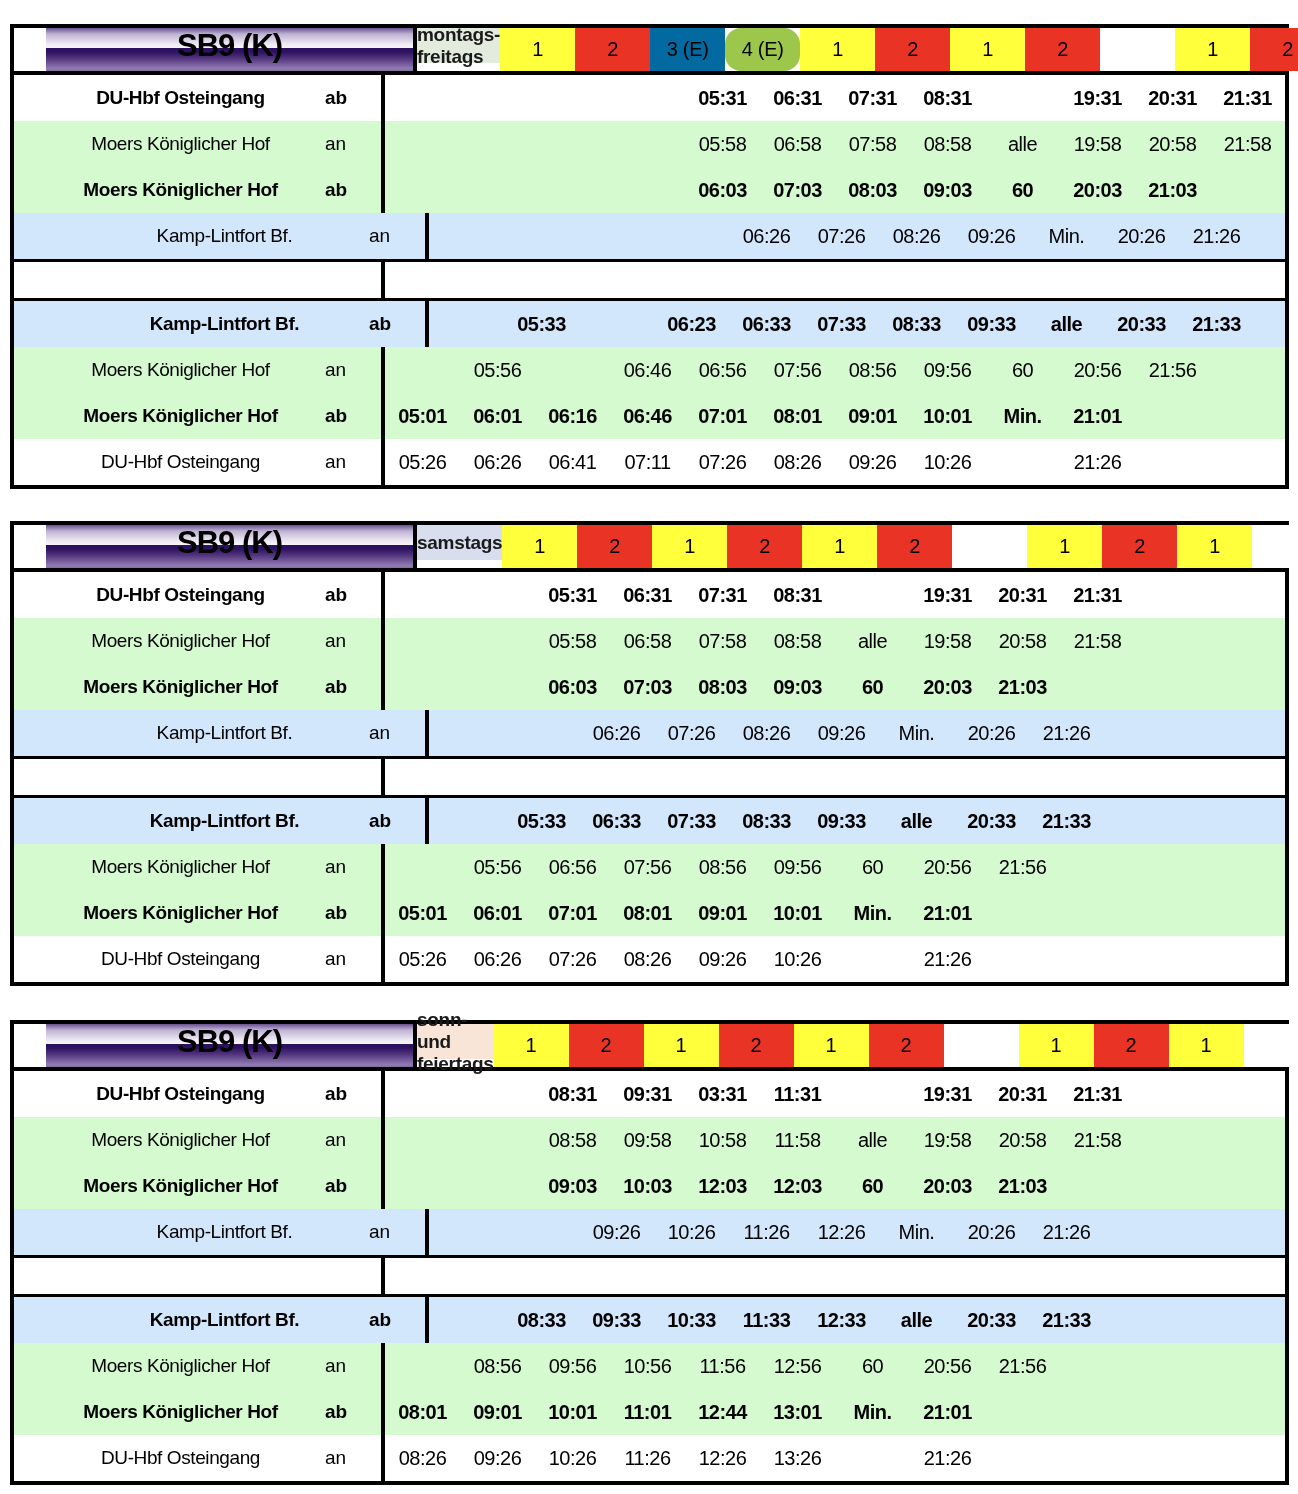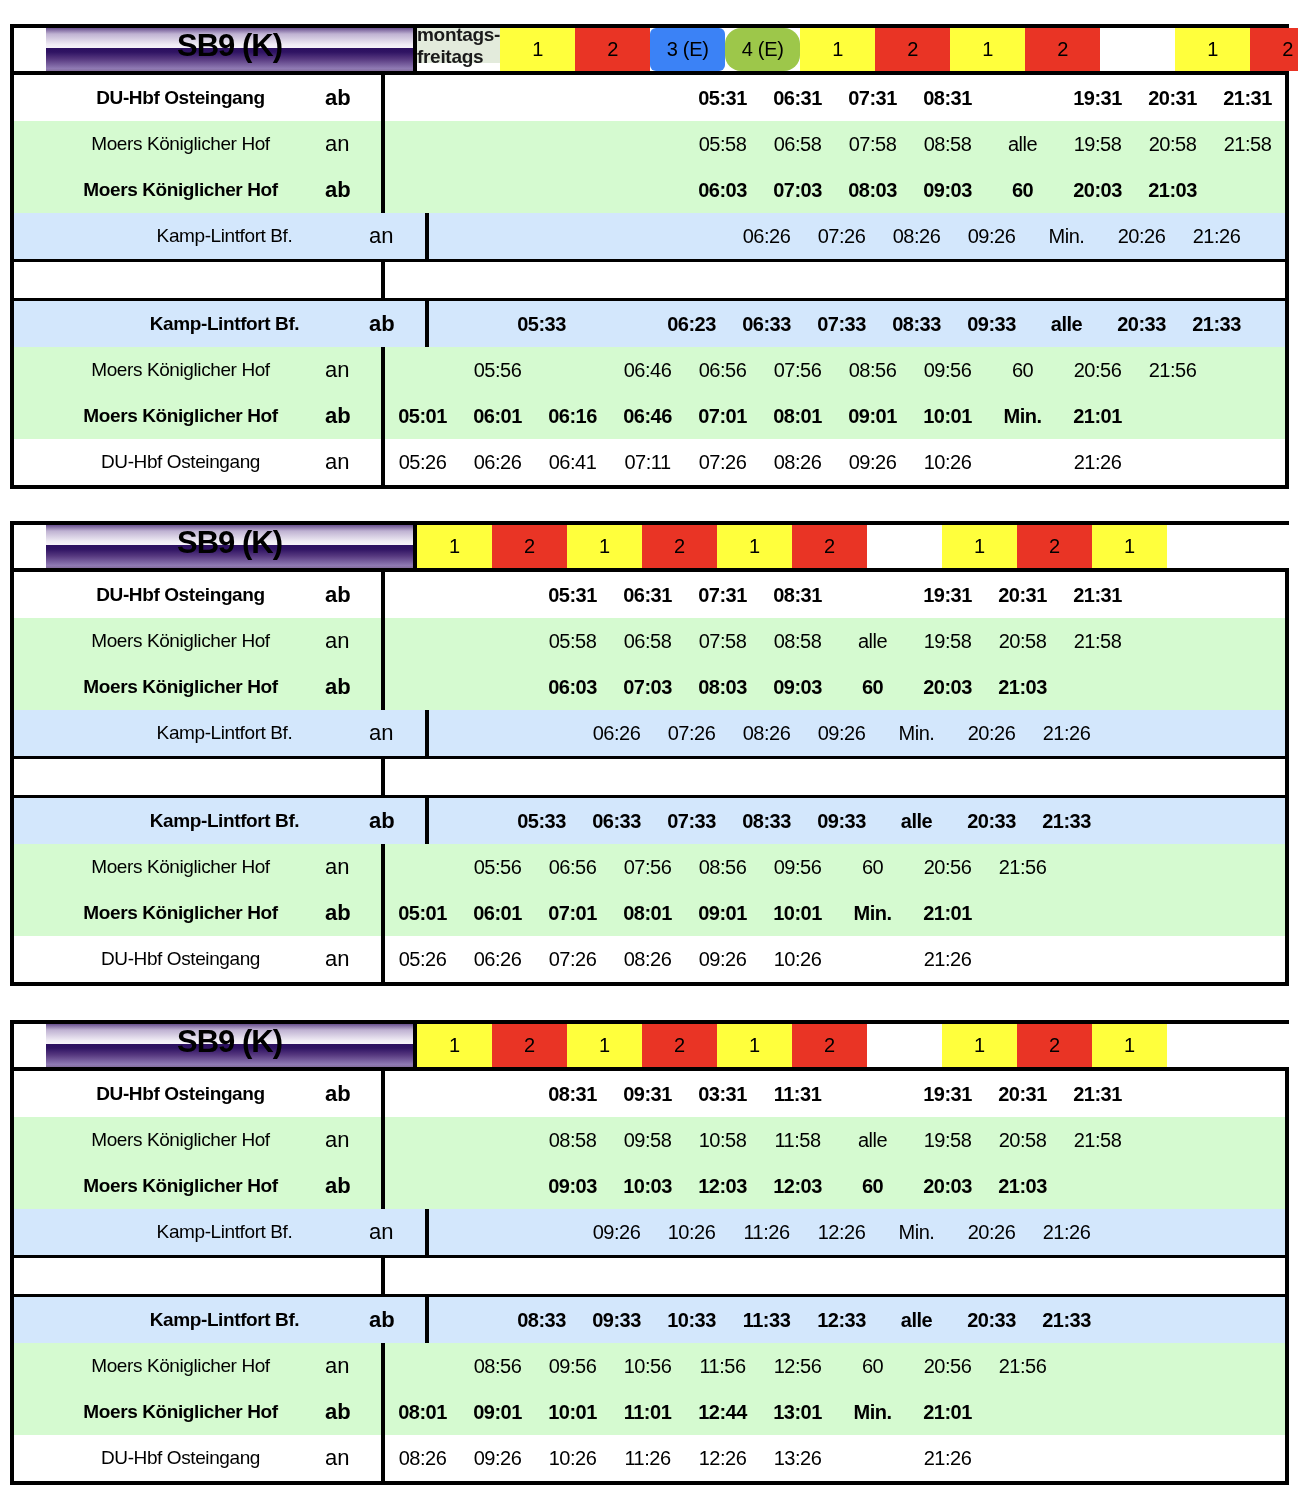--- a/index.html
+++ b/index.html
@@ -42,21 +42,21 @@
   .bg-green{background:#D5FAD0;}
   .bg-blue{background:#D3E7FC;padding-left:44px;}
   .station-cell{
     width:371px;flex:0 0 371px;box-sizing:border-box;border-right:4px solid #000;
     display:flex;align-items:center;
   }
   .station-name{
     flex:1;text-align:center;font-size:19px;letter-spacing:-0.4px;padding-left:22px;
     white-space:nowrap;
   }
-  .dir{width:52px;flex:0 0 52px;text-align:left;font-size:22px;padding-right:4px;}
+  .dir{width:52px;flex:0 0 52px;text-align:left;font-size:19px;padding-right:4px;}
   .time-cell{
     width:75px;flex:0 0 75px;display:flex;align-items:center;justify-content:center;
     font-size:20px;letter-spacing:-0.5px;white-space:nowrap;
   }
   .row.bold .station-name,
   .row.bold .dir,
   .row.bold .time-cell{font-weight:bold;}
 
   .sep{
     height:42px;box-sizing:border-box;
@@ -79,21 +79,21 @@
           <div class="day-strip" style="background: rgb(227, 235, 220);">
             <span>montags- freitags</span>
           </div>
           <div class="cols">
             <div class="col-cell" style="background: rgb(255, 255, 60);">
               <span>1</span>
             </div>
             <div class="col-cell" style="background: rgb(233, 52, 37);">
               <span>2</span>
             </div>
-            <div class="col-cell" style="background: #3b82f6; border-radius: 6px;">
+            <div class="col-cell" style="background: #0369a1;">
               <span>3 (E)</span>
             </div>
             <div class="col-cell" style="background: rgb(157, 199, 74); border-radius: 16px;">
               <span>4 (E)</span>
             </div>
             <div class="col-cell" style="background: rgb(255, 255, 60);">
               <span>1</span>
             </div>
             <div class="col-cell" style="background: rgb(233, 52, 37);">
               <span>2</span>
@@ -267,20 +267,23 @@
         <div class="time-cell"></div>
         <div class="time-cell"></div>
       </div>
     </section>
   <section class="tt" id="tt-1">
       <div class="tt-header">
         <div class="line-block">
           <span class="line-label">SB9 (K)</span>
         </div>
         <div class="head-right">
+          <div class="day-strip" style="background: rgb(216, 222, 237);">
+            <span>samstags</span>
+          </div>
           <div class="cols">
             <div class="col-cell" style="background: rgb(255, 255, 60);">
               <span>1</span>
             </div>
             <div class="col-cell" style="background: rgb(233, 52, 37);">
               <span>2</span>
             </div>
             <div class="col-cell" style="background: rgb(255, 255, 60);">
               <span>1</span>
             </div>
@@ -462,20 +465,23 @@
         <div class="time-cell"></div>
         <div class="time-cell"></div>
       </div>
     </section>
   <section class="tt" id="tt-2">
       <div class="tt-header">
         <div class="line-block">
           <span class="line-label">SB9 (K)</span>
         </div>
         <div class="head-right">
+          <div class="day-strip" style="background: rgb(248, 229, 216);">
+            <span>sonn- und feiertags</span>
+          </div>
           <div class="cols">
             <div class="col-cell" style="background: rgb(255, 255, 60);">
               <span>1</span>
             </div>
             <div class="col-cell" style="background: rgb(233, 52, 37);">
               <span>2</span>
             </div>
             <div class="col-cell" style="background: rgb(255, 255, 60);">
               <span>1</span>
             </div>

